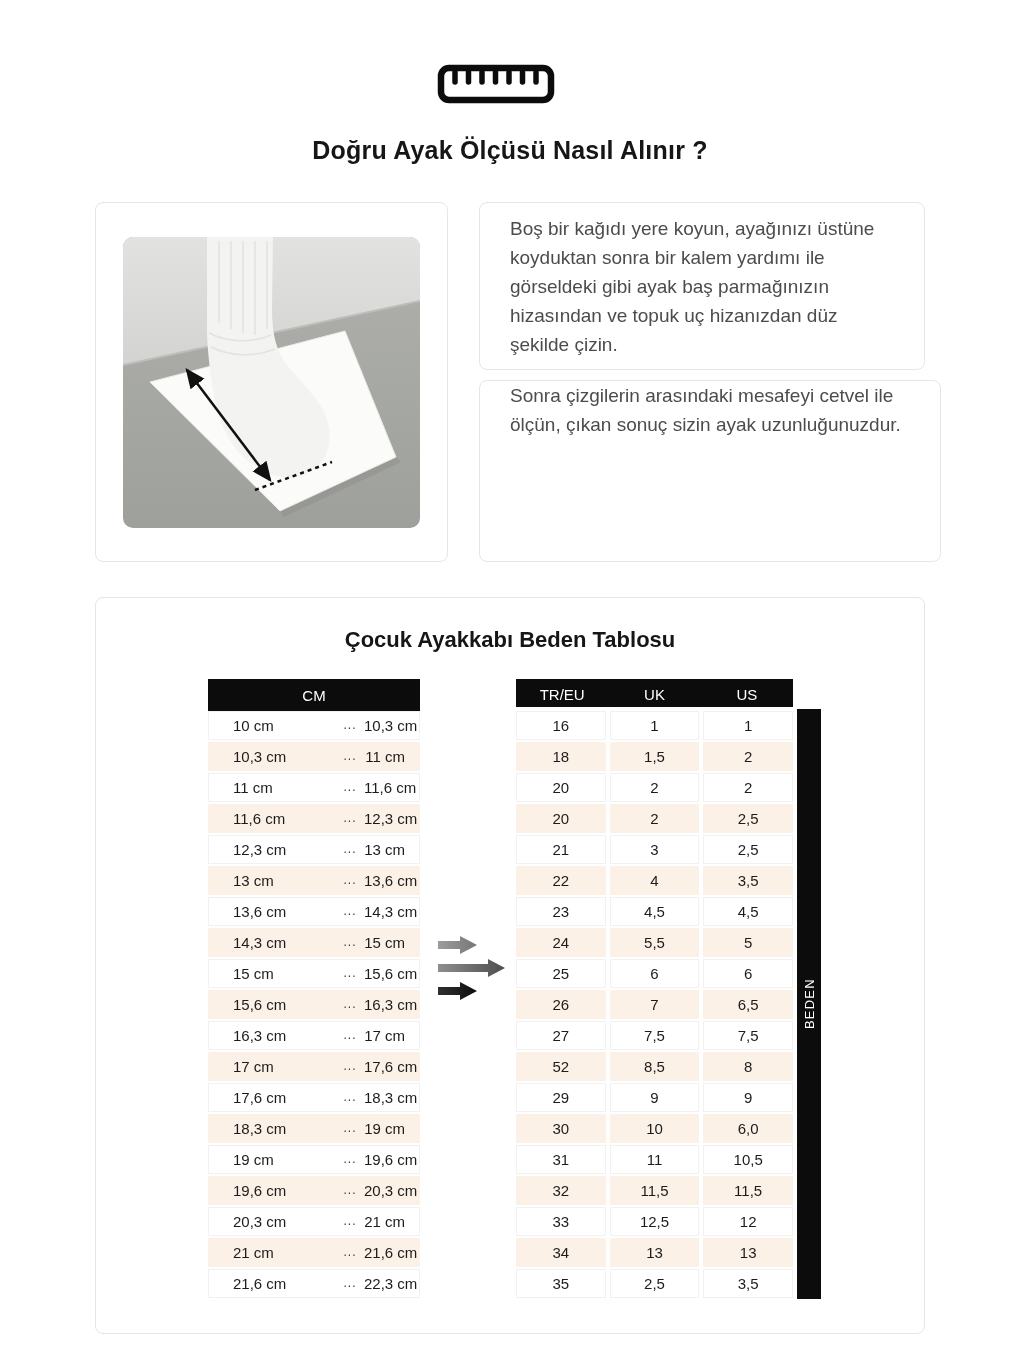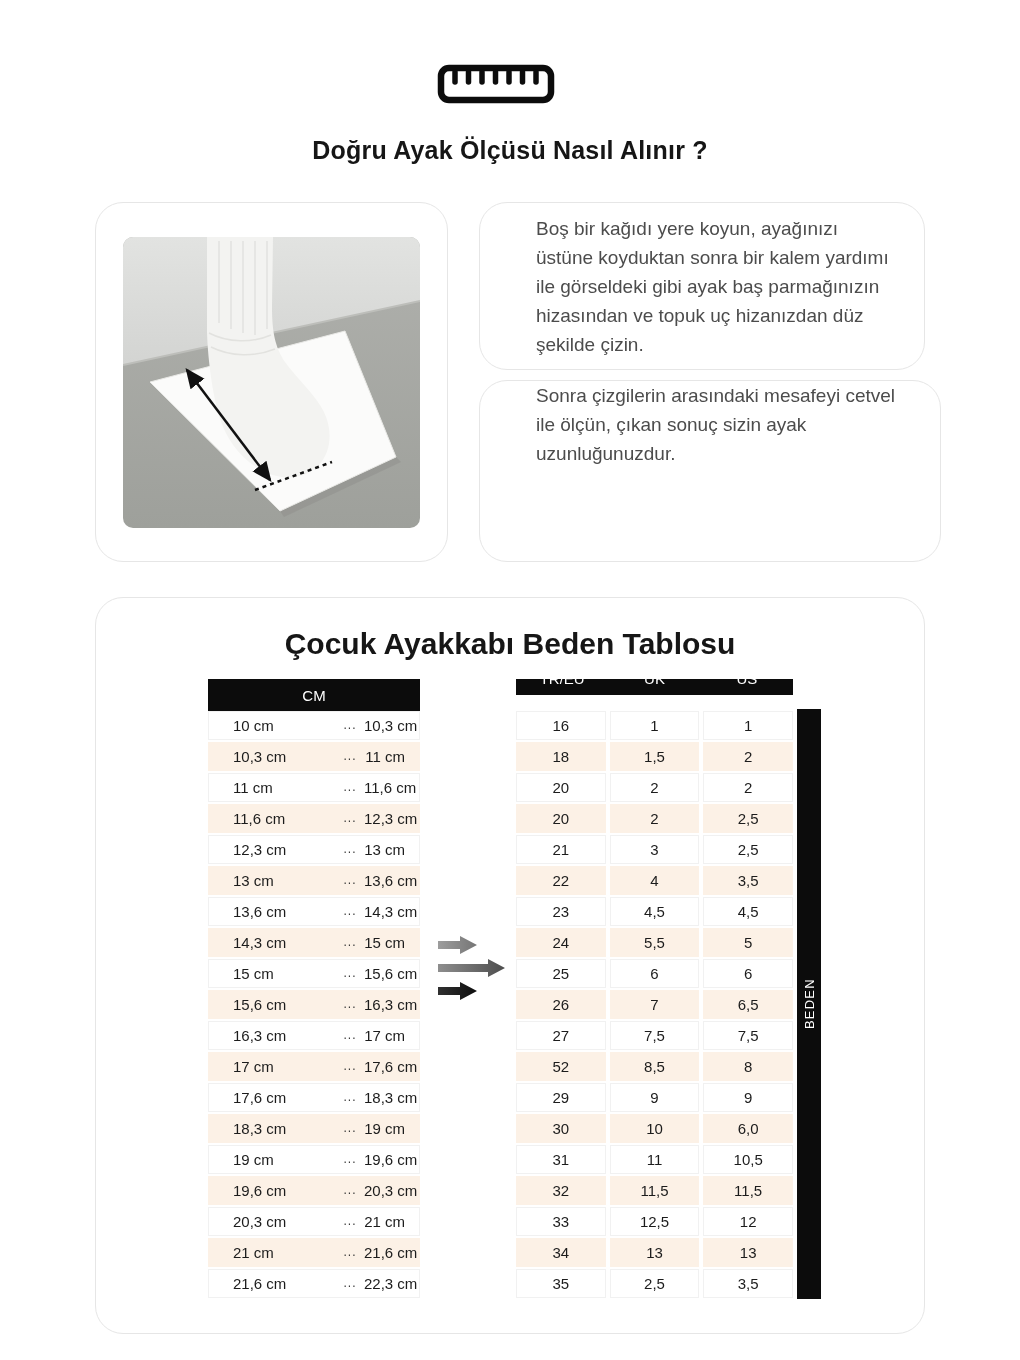--- a/index.html
+++ b/index.html
@@ -13,41 +13,40 @@
     position:relative;width:1020px;height:1360px;margin:12px auto;background:#fff;
     font-family:"Liberation Sans",sans-serif;overflow:hidden;
   }
   .ruler{position:absolute;left:437px;top:52px;width:118px;height:40px;}
   .page-title{
     position:absolute;left:0;top:124px;width:100%;margin:0;text-align:center;
     font-size:25px;font-weight:700;color:#161616;letter-spacing:.2px;
   }
   .card{
     position:absolute;background:#fff;border:1px solid var(--card-border);
-    border-radius:28px;box-sizing:border-box;padding-left:26px;
+    border-radius:8px;box-sizing:border-box;
   }
   .photo-card{left:95px;top:190px;width:353px;height:360px;}
   .photo{position:absolute;left:27px;top:34px;width:297px;height:291px;border-radius:10px;overflow:hidden;}
   .photo svg{display:block;width:100%;height:100%;}
   .text-card p{margin:0;padding:0 30px;font-size:19px;line-height:29px;color:#4c4c4c;}
   .card1{left:479px;top:190px;width:446px;height:168px;display:flex;align-items:center;}
   .card2{left:479px;top:368px;width:462px;height:182px;display:flex;align-items:flex-start;}
   .table-card{left:95px;top:585px;width:830px;height:737px;}
   .table-title{
     position:absolute;left:0;top:29px;width:100%;margin:0;text-align:center;
-    font-size:30px;font-weight:700;color:#161616;
+    font-size:22px;font-weight:700;color:#161616;
   }
   .cm-head{
     position:absolute;left:112px;top:81px;width:212px;height:32px;background:var(--head);
     color:#fff;font-size:15px;display:flex;align-items:center;justify-content:center;
   }
   .eu-head{
-    position:absolute;left:420px;top:81px;width:277px;height:16px;background:var(--head);
+    position:absolute;left:420px;top:81px;width:277px;height:28px;background:var(--head);
     display:flex;
-    align-items:flex-end;
   }
   .eu-head span{flex:1;text-align:center;color:#fff;font-size:15px;line-height:32px;}
   table.tbl{position:absolute;border-collapse:separate;table-layout:fixed;}
   table.tbl td{
     height:27px;line-height:27px;font-size:15px;color:var(--ink);background:#fff;
     padding:0;text-align:center;border:1px solid rgba(0,0,0,0.055);overflow:hidden;white-space:nowrap;
   }
   table.tbl tr.alt td{background:var(--peach);border-color:transparent;}
   table.cm{left:112px;top:111px;width:212px;border-spacing:0 2px;}
   table.cm td.c-from{width:103px;text-align:left;padding-left:24px;border-right:none;}

